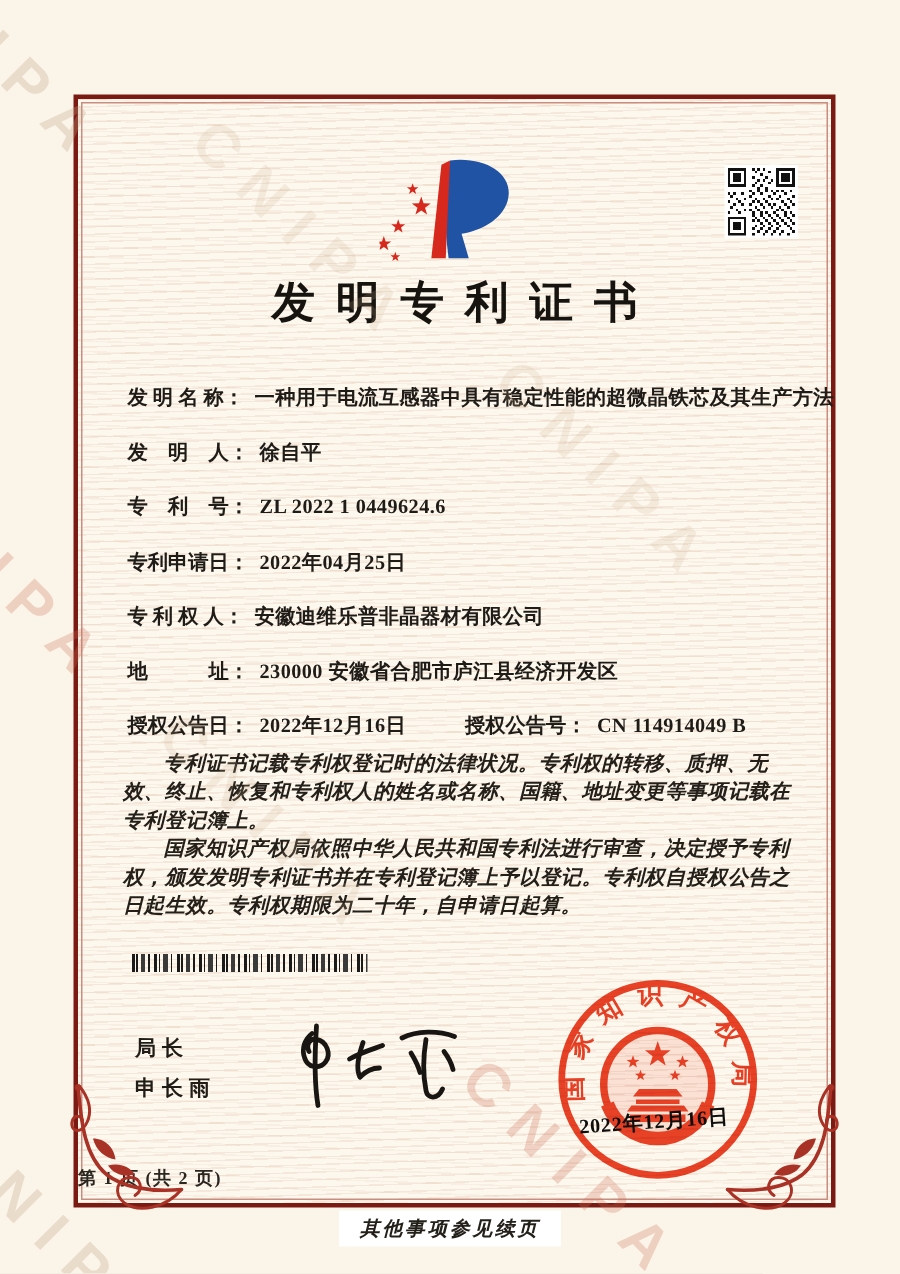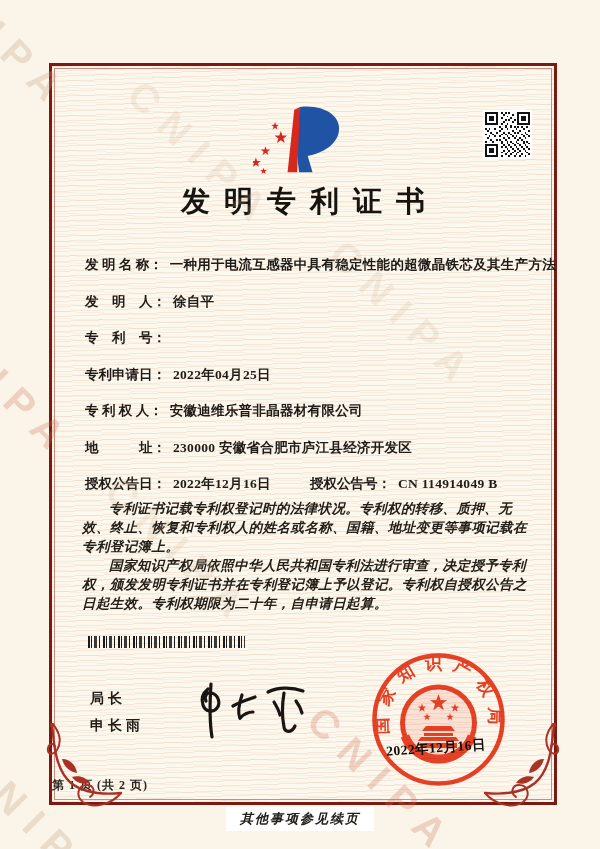--- a/index.html
+++ b/index.html
@@ -129,20 +129,21 @@
       <div class="row">
         <span class="lab">发 明 名 称：</span>
         <span class="val">一种用于电流互感器中具有稳定性能的超微晶铁芯及其生产方法</span>
       </div>
       <div class="row">
         <span class="lab">发　明　人：</span>
         <span class="val">徐自平</span>
       </div>
       <div class="row">
         <span class="lab">专　利　号：</span>
+        <span class="val">ZL 2022 1 0449624.6</span>
       </div>
       <div class="row">
         <span class="lab">专利申请日：</span>
         <span class="val">2022年04月25日</span>
       </div>
       <div class="row">
         <span class="lab">专 利 权 人：</span>
         <span class="val">安徽迪维乐普非晶器材有限公司</span>
       </div>
       <div class="row">

